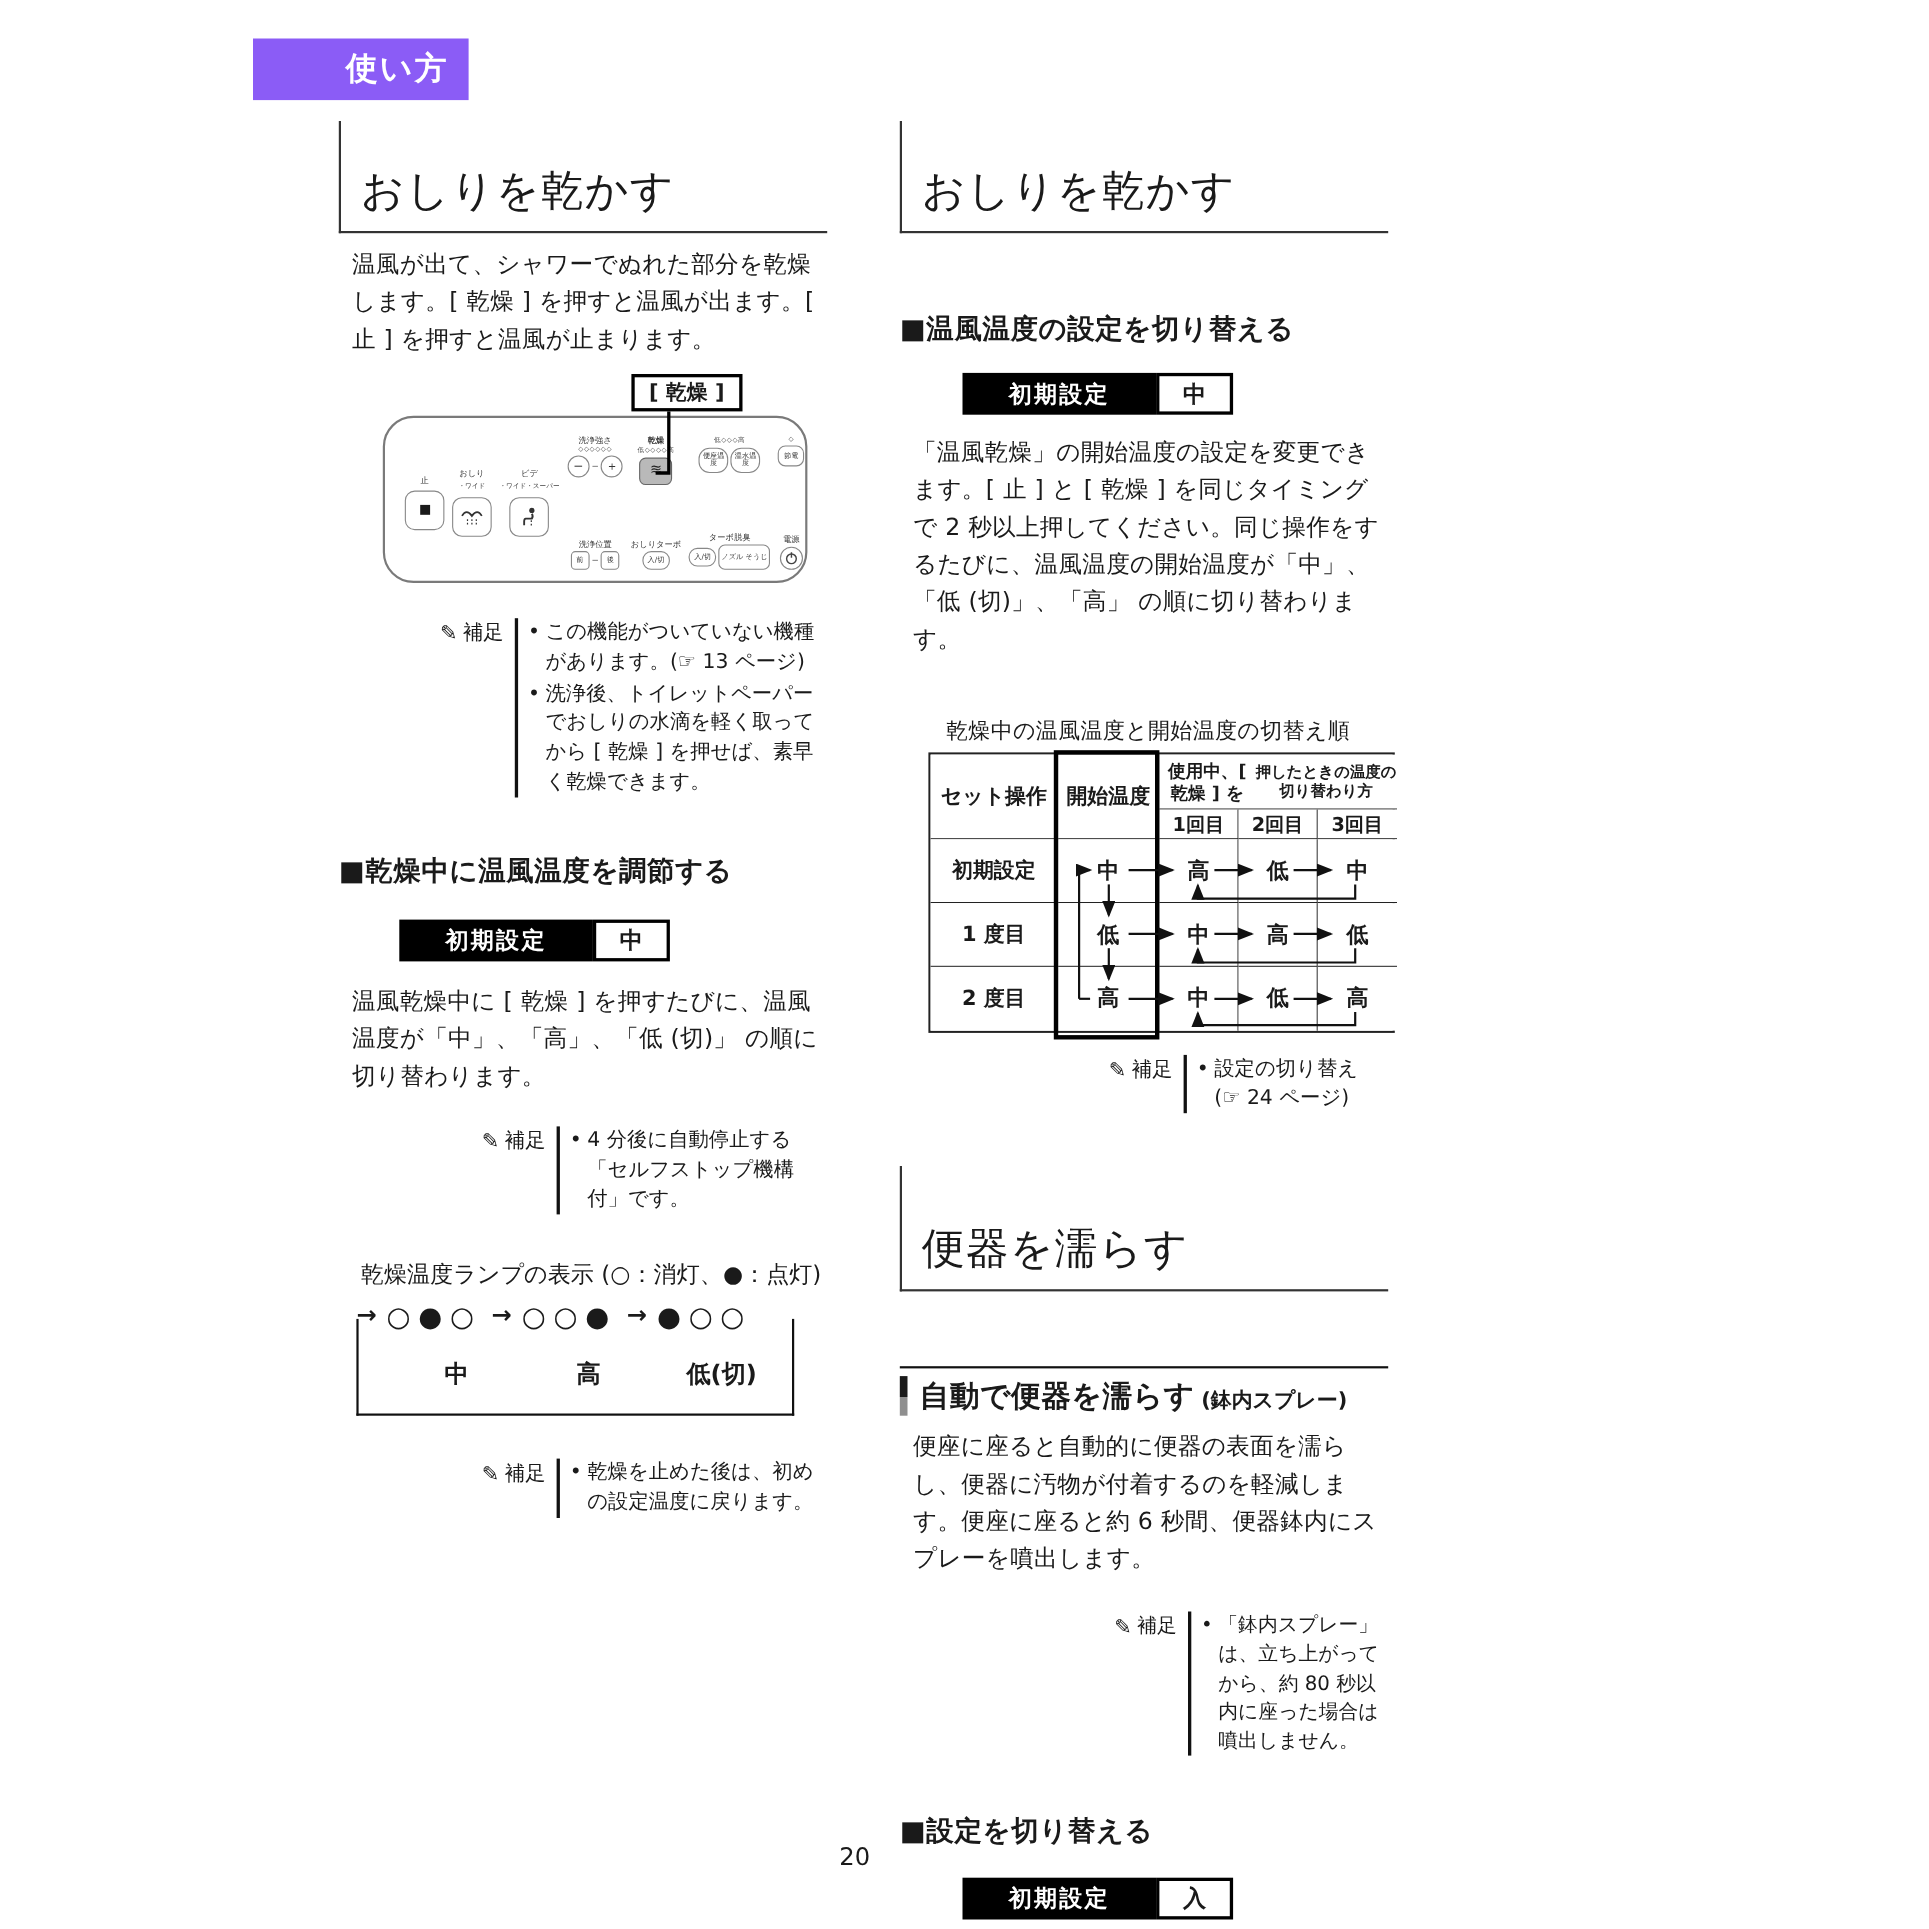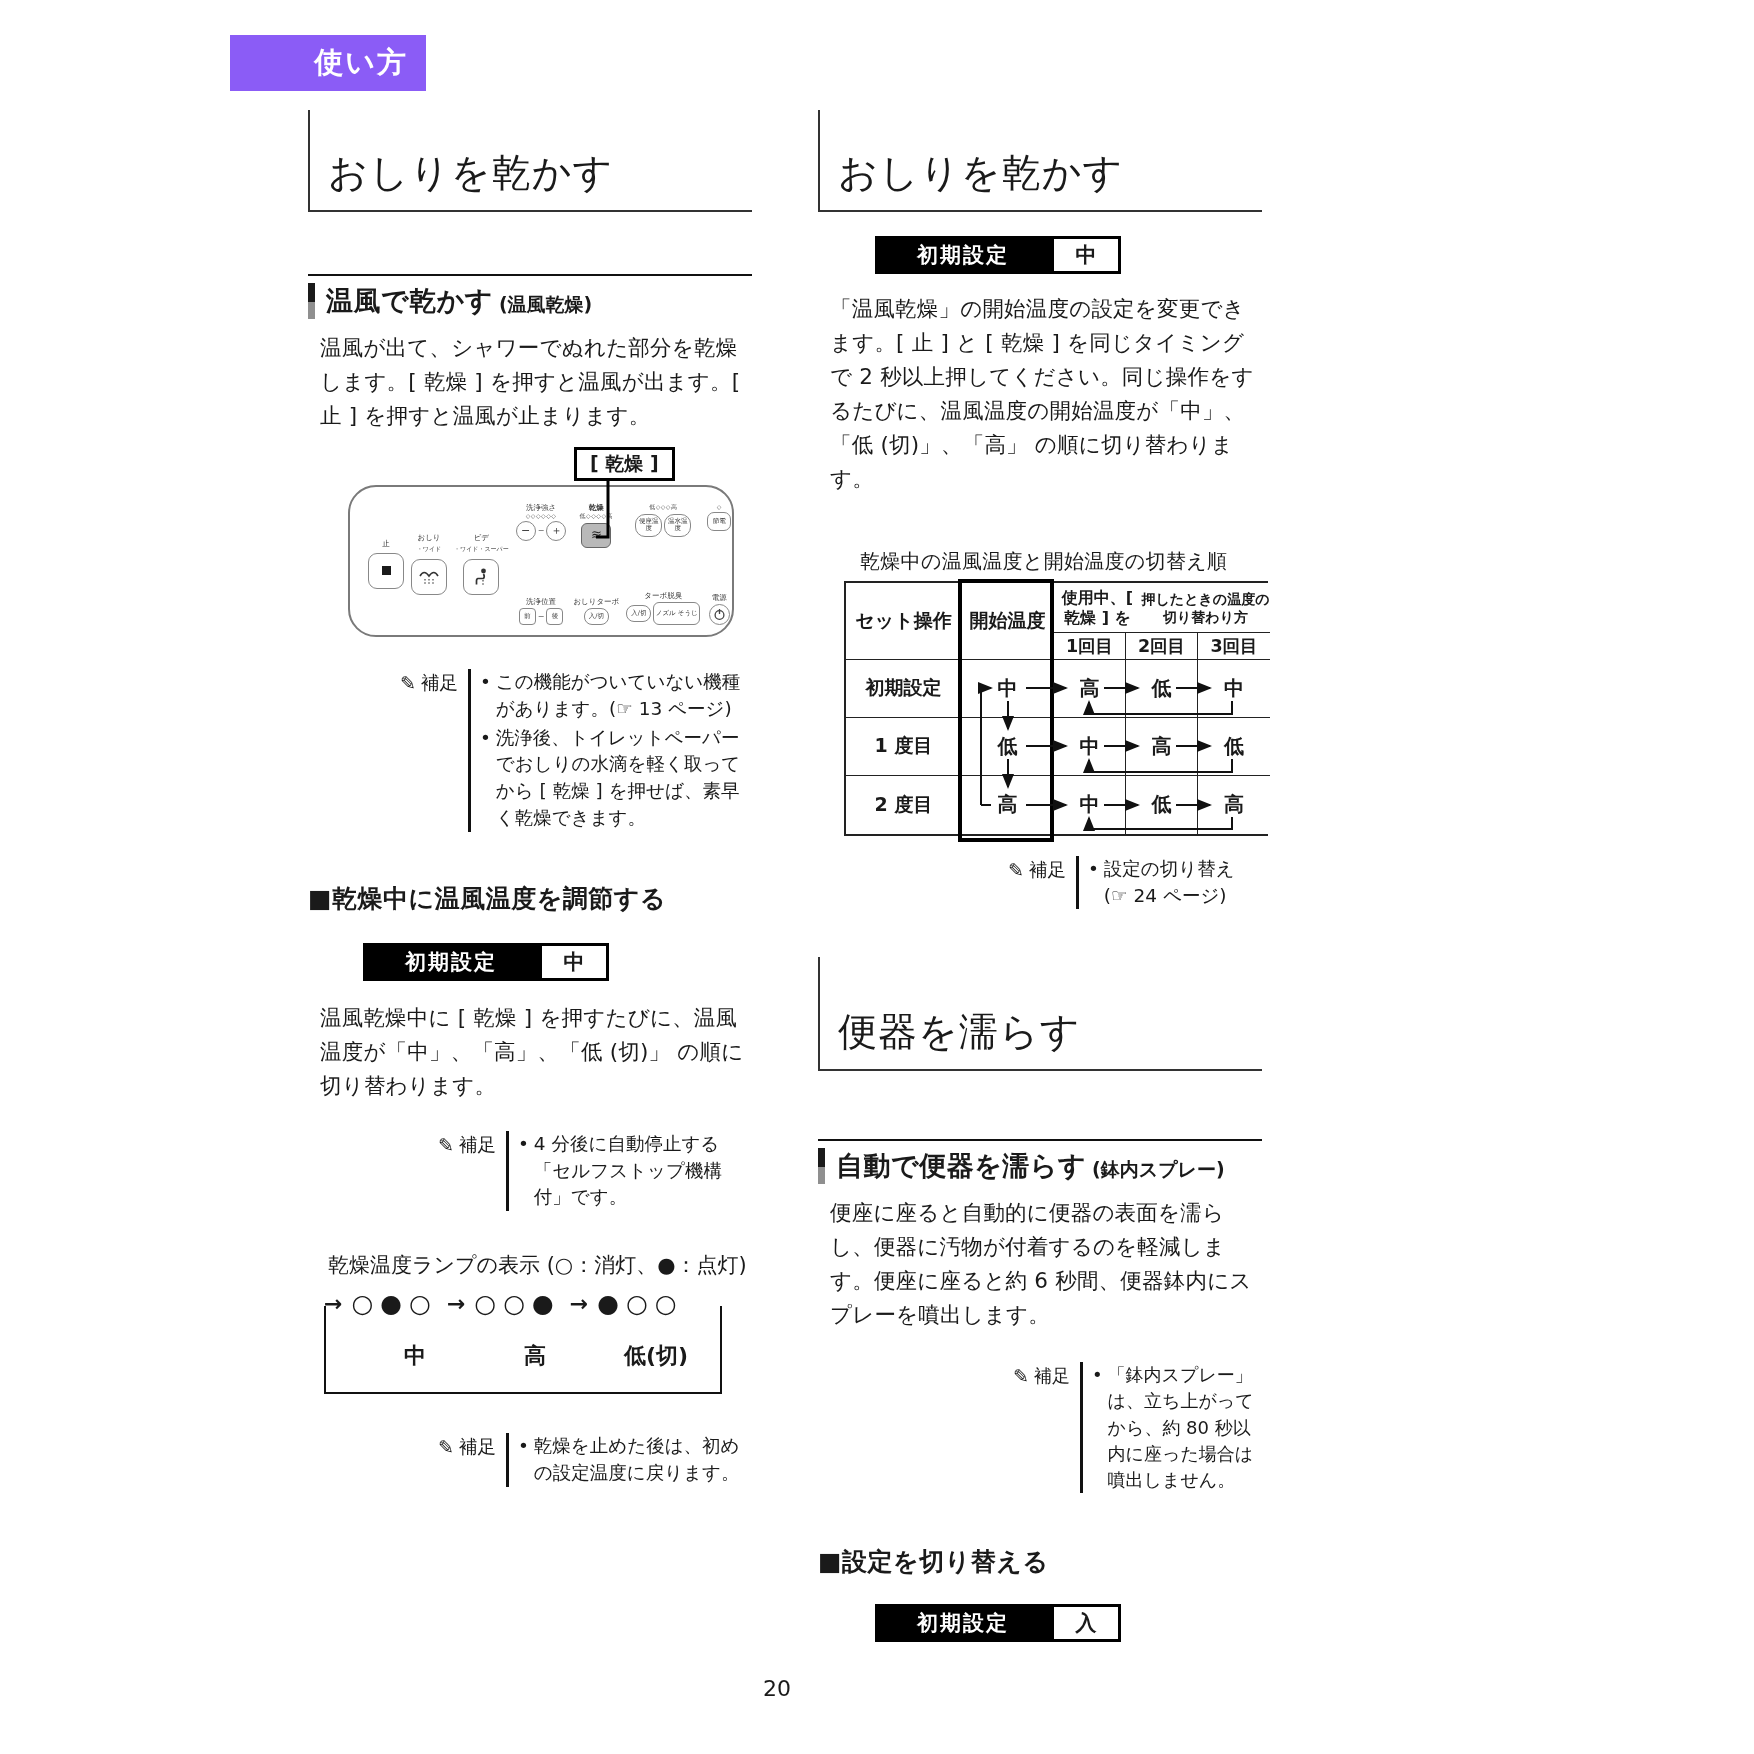--- a/index.html
+++ b/index.html
@@ -116,25 +116,20 @@
 <div class="page">
 
   <div class="tab">使い方</div>
 
   <div class="col col-left">
 
     <div class="h-block">
       <div class="h-text">おしりを乾かす</div>
     </div>
 
-    <div class="sec" style="margin-top:62px;">
-      <div class="sec-bar"></div>
-      <div class="sec-text">温風で乾かす</div>
-      <div class="sec-sub">(温風乾燥)</div>
-    </div>
 
     <div class="para" style="margin:12px 0 0 12px;">温風が出て、シャワーでぬれた部分を乾燥します。[ 乾燥 ] を押すと温風が出ます。[ 止 ] を押すと温風が止まります。</div>
 
     <div class="diagram">
       <svg class="connector" width="444" height="198">
         <polyline points="300,34 300,92 288,92" fill="none" stroke="#000" stroke-width="3"></polyline>
       </svg>
       <div class="callout">[ 乾燥 ]</div>
       <div class="panel">
         <div class="p-col p-big">
@@ -304,20 +299,21 @@
       </div>
     </div>
   </div>
 
   <div class="col col-right">
 
     <div class="h-block">
       <div class="h-text">おしりを乾かす</div>
     </div>
 
+    <div class="sub-title" style="margin-top:70px;">■温風温度の設定を切り替える</div>
 
     <div class="def-row" style="margin:24px 0 0 57px;">
       <div class="def-label">初期設定</div>
       <div class="def-value">中</div>
     </div>
 
     <div class="para" style="margin:18px 0 0 12px;">「温風乾燥」の開始温度の設定を変更できます。[ 止 ] と [ 乾燥 ] を同じタイミングで 2 秒以上押してください。同じ操作をするたびに、温風温度の開始温度が「中」、「低 (切)」、「高」 の順に切り替わります。</div>
 
     <div class="tbl-cap" style="margin:52px 0 6px 42px;">乾燥中の温風温度と開始温度の切替え順</div>
 

